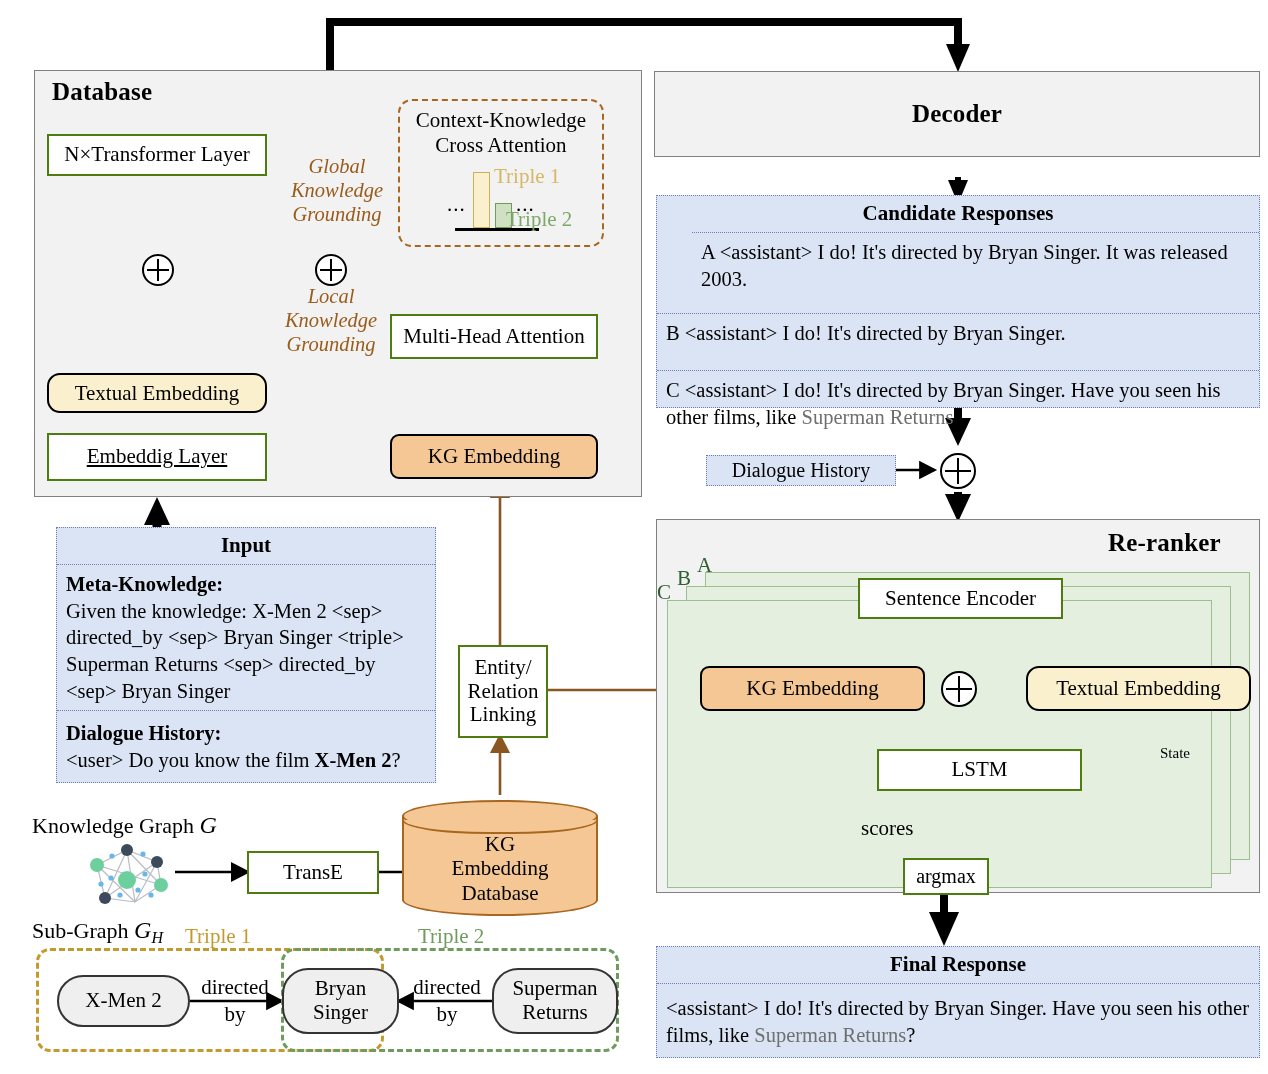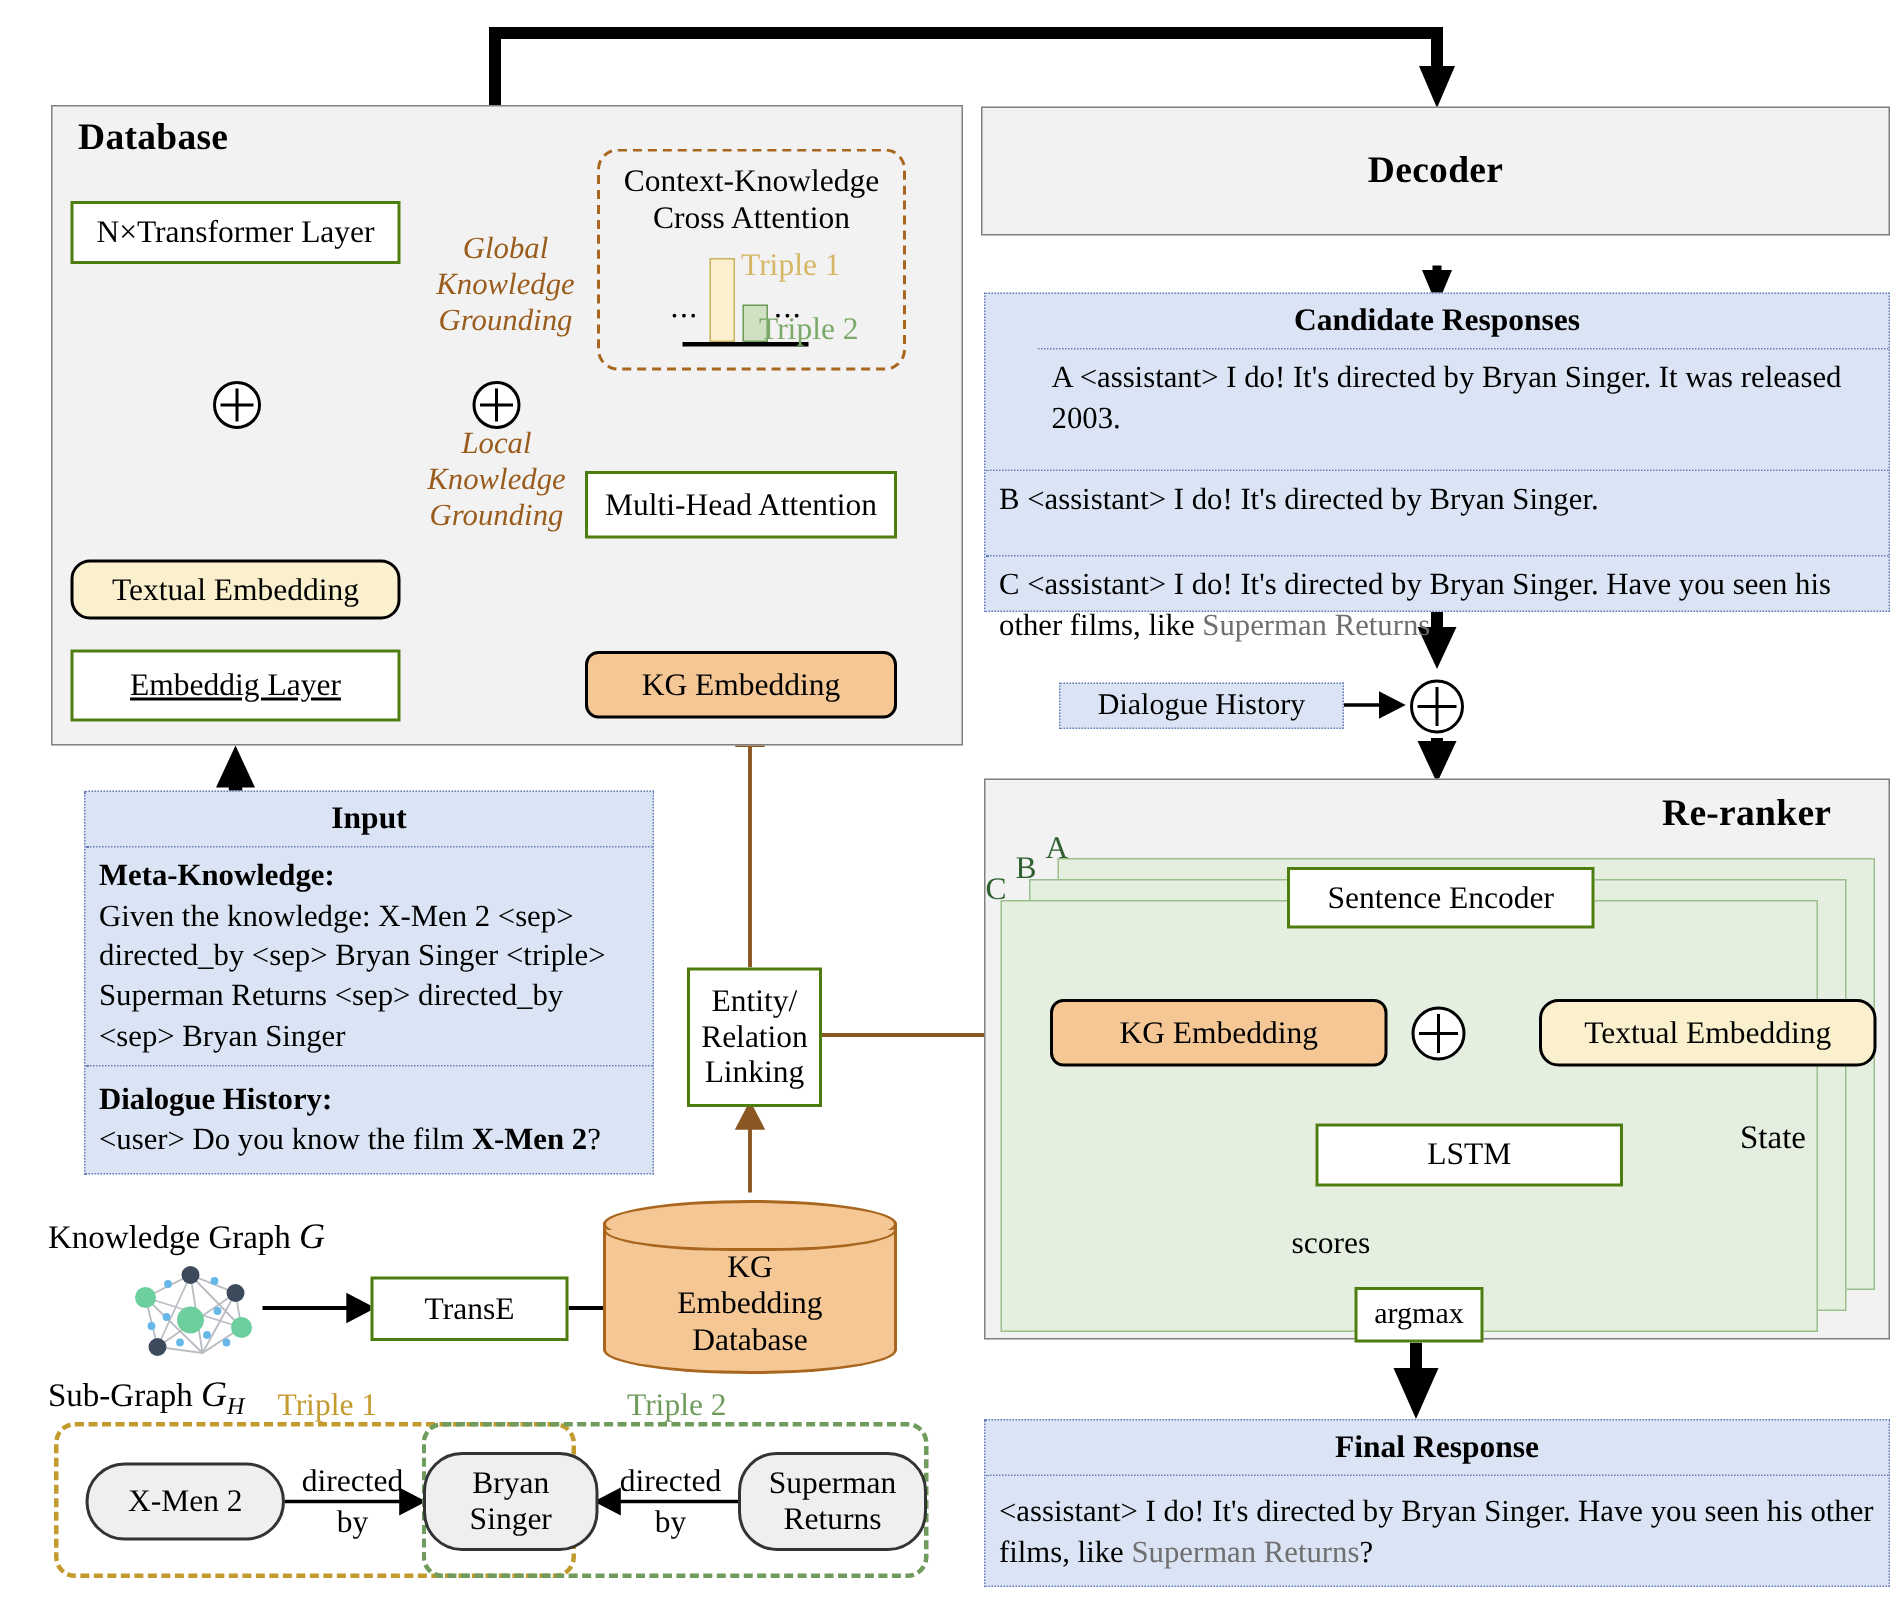--- a/index.html
+++ b/index.html
@@ -342,21 +342,21 @@
 
 <div class="abs roundbox yellowbox" style="left:1026px;top:666px;width:225px;height:45px;">
   <span>Textual Embedding</span>
 </div>
 
 <div class="abs pcirc" style="left:941px;top:671px;width:36px;height:36px;"></div>
 
 <div class="abs wbox" style="left:877px;top:749px;width:205px;height:42px;">
   <span>LSTM</span>
 </div>
-<div class="abs" style="left:1160px;top:745px;font-size:22px;">State</div>
+<div class="abs" style="left:1160px;top:745px;font-size:15px;">State</div>
 
 <div class="abs" style="left:861px;top:816px;font-size:21px;">scores</div>
 
 <div class="abs wbox" style="left:903px;top:858px;width:86px;height:37px;font-size:20px;">
   <span>argmax</span>
 </div>
 
 <div class="abs bluebox" style="left:656px;top:946px;width:604px;height:112px;">
   <div class="bluehead">Final Response</div>
   <div class="bluerow" style="padding-top:11px;">

